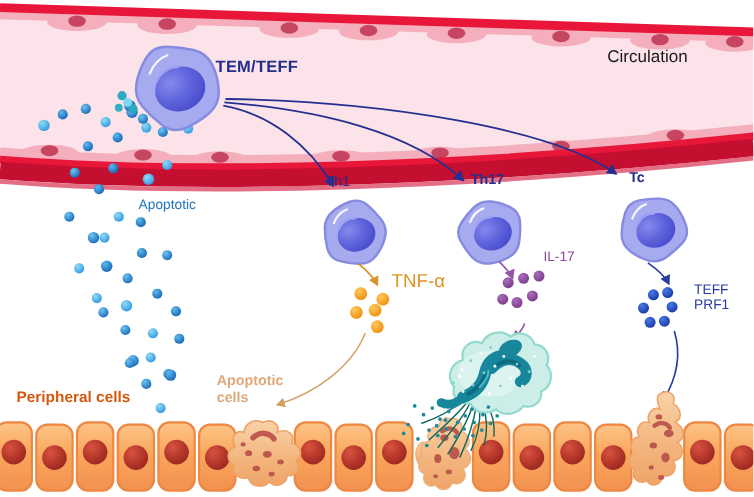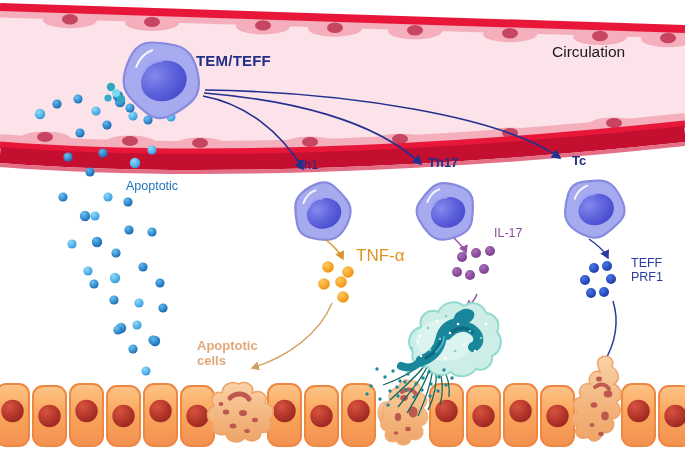--- a/index.html
+++ b/index.html
@@ -382,13 +382,14 @@
   <div class="lbl" id="lbl-chemokines">Apoptotic</div>
   <div class="lbl" id="lbl-th1">Th1</div>
   <div class="lbl" id="lbl-th17">Th17</div>
   <div class="lbl" id="lbl-tc">Tc</div>
   <div class="lbl" id="lbl-tnf">TNF-α</div>
   <div class="lbl" id="lbl-il17">IL-17</div>
   <div class="lbl" id="lbl-gzmb">TEFF
 PRF1</div>
   <div class="lbl" id="lbl-apop">Apoptotic
 cells</div>
+  <div class="lbl" id="lbl-peri">Peripheral cells</div>
 </div>
 
 </body></html>

